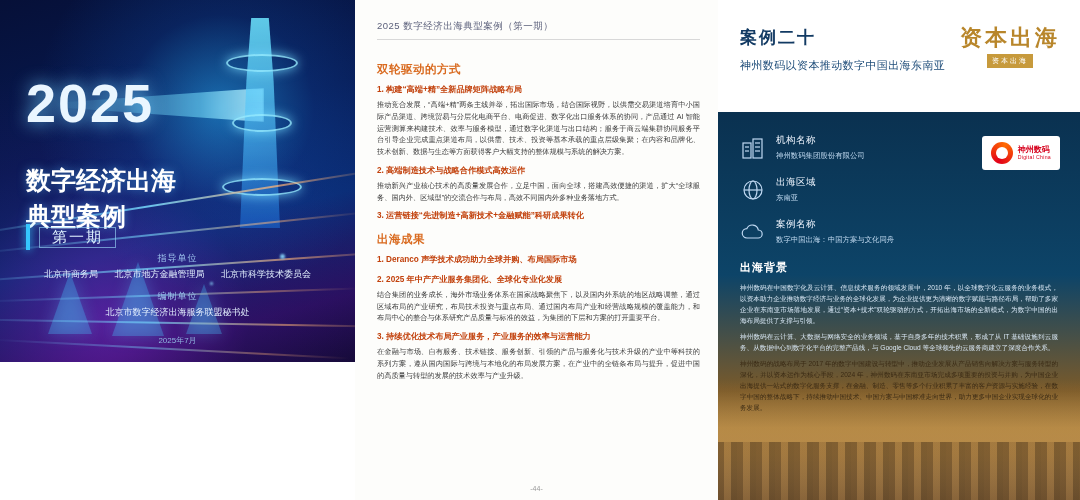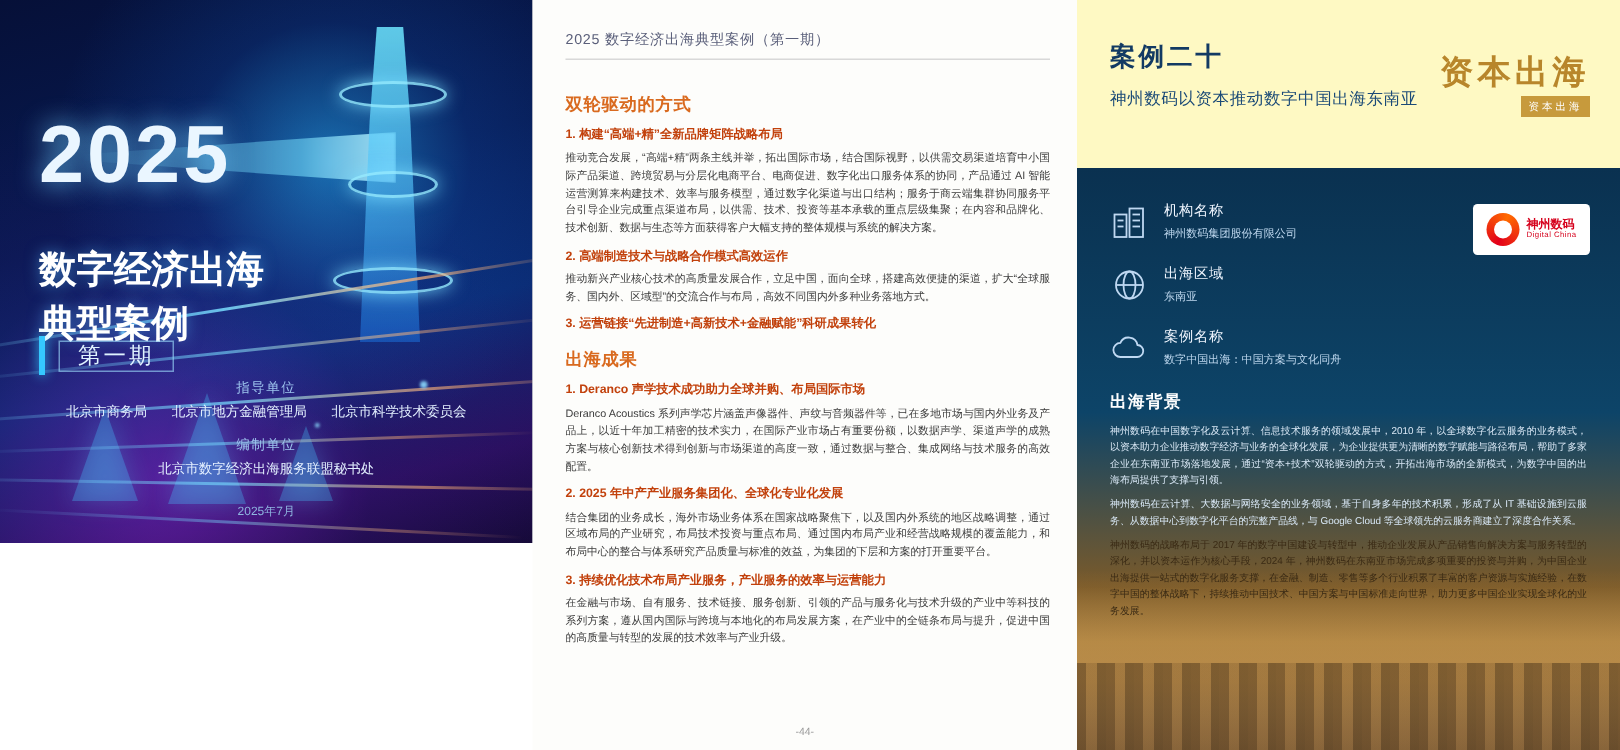--- a/index.html
+++ b/index.html
@@ -107,26 +107,26 @@
   }
   .tp-pageno{
     position:absolute;left:0;right:0;bottom:8px;text-align:center;font-size:7px;color:#999;
   }
 
   
   .casepage{
     position:relative;width:362px;height:500px;flex:0 0 362px;background:#0d3a5c;overflow:hidden;
   }
   .cp-top{
-    position:relative;height:112px;background:#fef9c3;padding:26px 22px 0;box-sizing:border-box;
+    position:relative;height:112px;background:#ffffff;padding:26px 22px 0;box-sizing:border-box;
   }
   .cp-case-no{font-size:17px;font-weight:bold;color:#123a63;letter-spacing:2px;}
   .cp-case-title{font-size:11px;color:#1b4a77;margin-top:9px;letter-spacing:.4px;}
   .cp-badge{
-    position:absolute;right:20px;top:36px;text-align:right;
+    position:absolute;right:20px;top:26px;text-align:center;
   }
   .cp-badge .b1{
     font-size:22px;font-weight:bold;color:#b8862b;line-height:1.05;letter-spacing:3px;
   }
   .cp-badge .b2{
     display:inline-block;margin-top:5px;background:#c79a3c;color:#fff;font-size:7px;
     padding:2px 5px;letter-spacing:2px;
   }
   .cp-main{
     position:relative;height:388px;
@@ -241,21 +241,20 @@
       <p class="para">推动竞合发展，“高端+精”两条主线并举，拓出国际市场，结合国际视野，以供需交易渠道培育中小国际产品渠道、跨境贸易与分层化电商平台、电商促进、数字化出口服务体系的协同，产品通过 AI 智能运营测算来构建技术、效率与服务模型，通过数字化渠道与出口结构；服务于商云端集群协同服务平台引导企业完成重点渠道布局，以供需、技术、投资等基本承载的重点层级集聚；在内容和品牌化、技术创新、数据与生态等方面获得客户大幅支持的整体规模与系统的解决方案。</p>
 
       <div class="sub-h">2. 高端制造技术与战略合作模式高效运作</div>
       <p class="para">推动新兴产业核心技术的高质量发展合作，立足中国，面向全球，搭建高效便捷的渠道，扩大“全球服务、国内外、区域型”的交流合作与布局，高效不同国内外多种业务落地方式。</p>
 
       <div class="sub-h">3. 运营链接“先进制造+高新技术+金融赋能”科研成果转化</div>
 
       <div class="sec-h">出海成果</div>
 
       <div class="sub-h">1. Deranco 声学技术成功助力全球并购、布局国际市场</div>
-      <p class="para">Deranco Acoustics 系列声学芯片涵盖声像器件、声纹与音频器件等，已在多地市场与国内外业务及产品上，以近十年加工精密的技术实力，在国际产业市场占有重要份额，以数据声学、渠道声学的成熟方案与核心创新技术得到创新与市场渠道的高度一致，通过数据与整合、集成网络与技术服务的高效配置。</p>
 
       <div class="sub-h">2. 2025 年中产产业服务集团化、全球化专业化发展</div>
       <p class="para">结合集团的业务成长，海外市场业务体系在国家战略聚焦下，以及国内外系统的地区战略调整，通过区域布局的产业研究，布局技术投资与重点布局、通过国内布局产业和经营战略规模的覆盖能力，和布局中心的整合与体系研究产品质量与标准的效益，为集团的下层和方案的打开重要平台。</p>
 
       <div class="sub-h">3. 持续优化技术布局产业服务，产业服务的效率与运营能力</div>
       <p class="para">在金融与市场、自有服务、技术链接、服务创新、引领的产品与服务化与技术升级的产业中等科技的系列方案，遵从国内国际与跨境与本地化的布局发展方案，在产业中的全链条布局与提升，促进中国的高质量与转型的发展的技术效率与产业升级。</p>
     </div>
 
     <div class="tp-pageno">-44-</div>
   </div>

